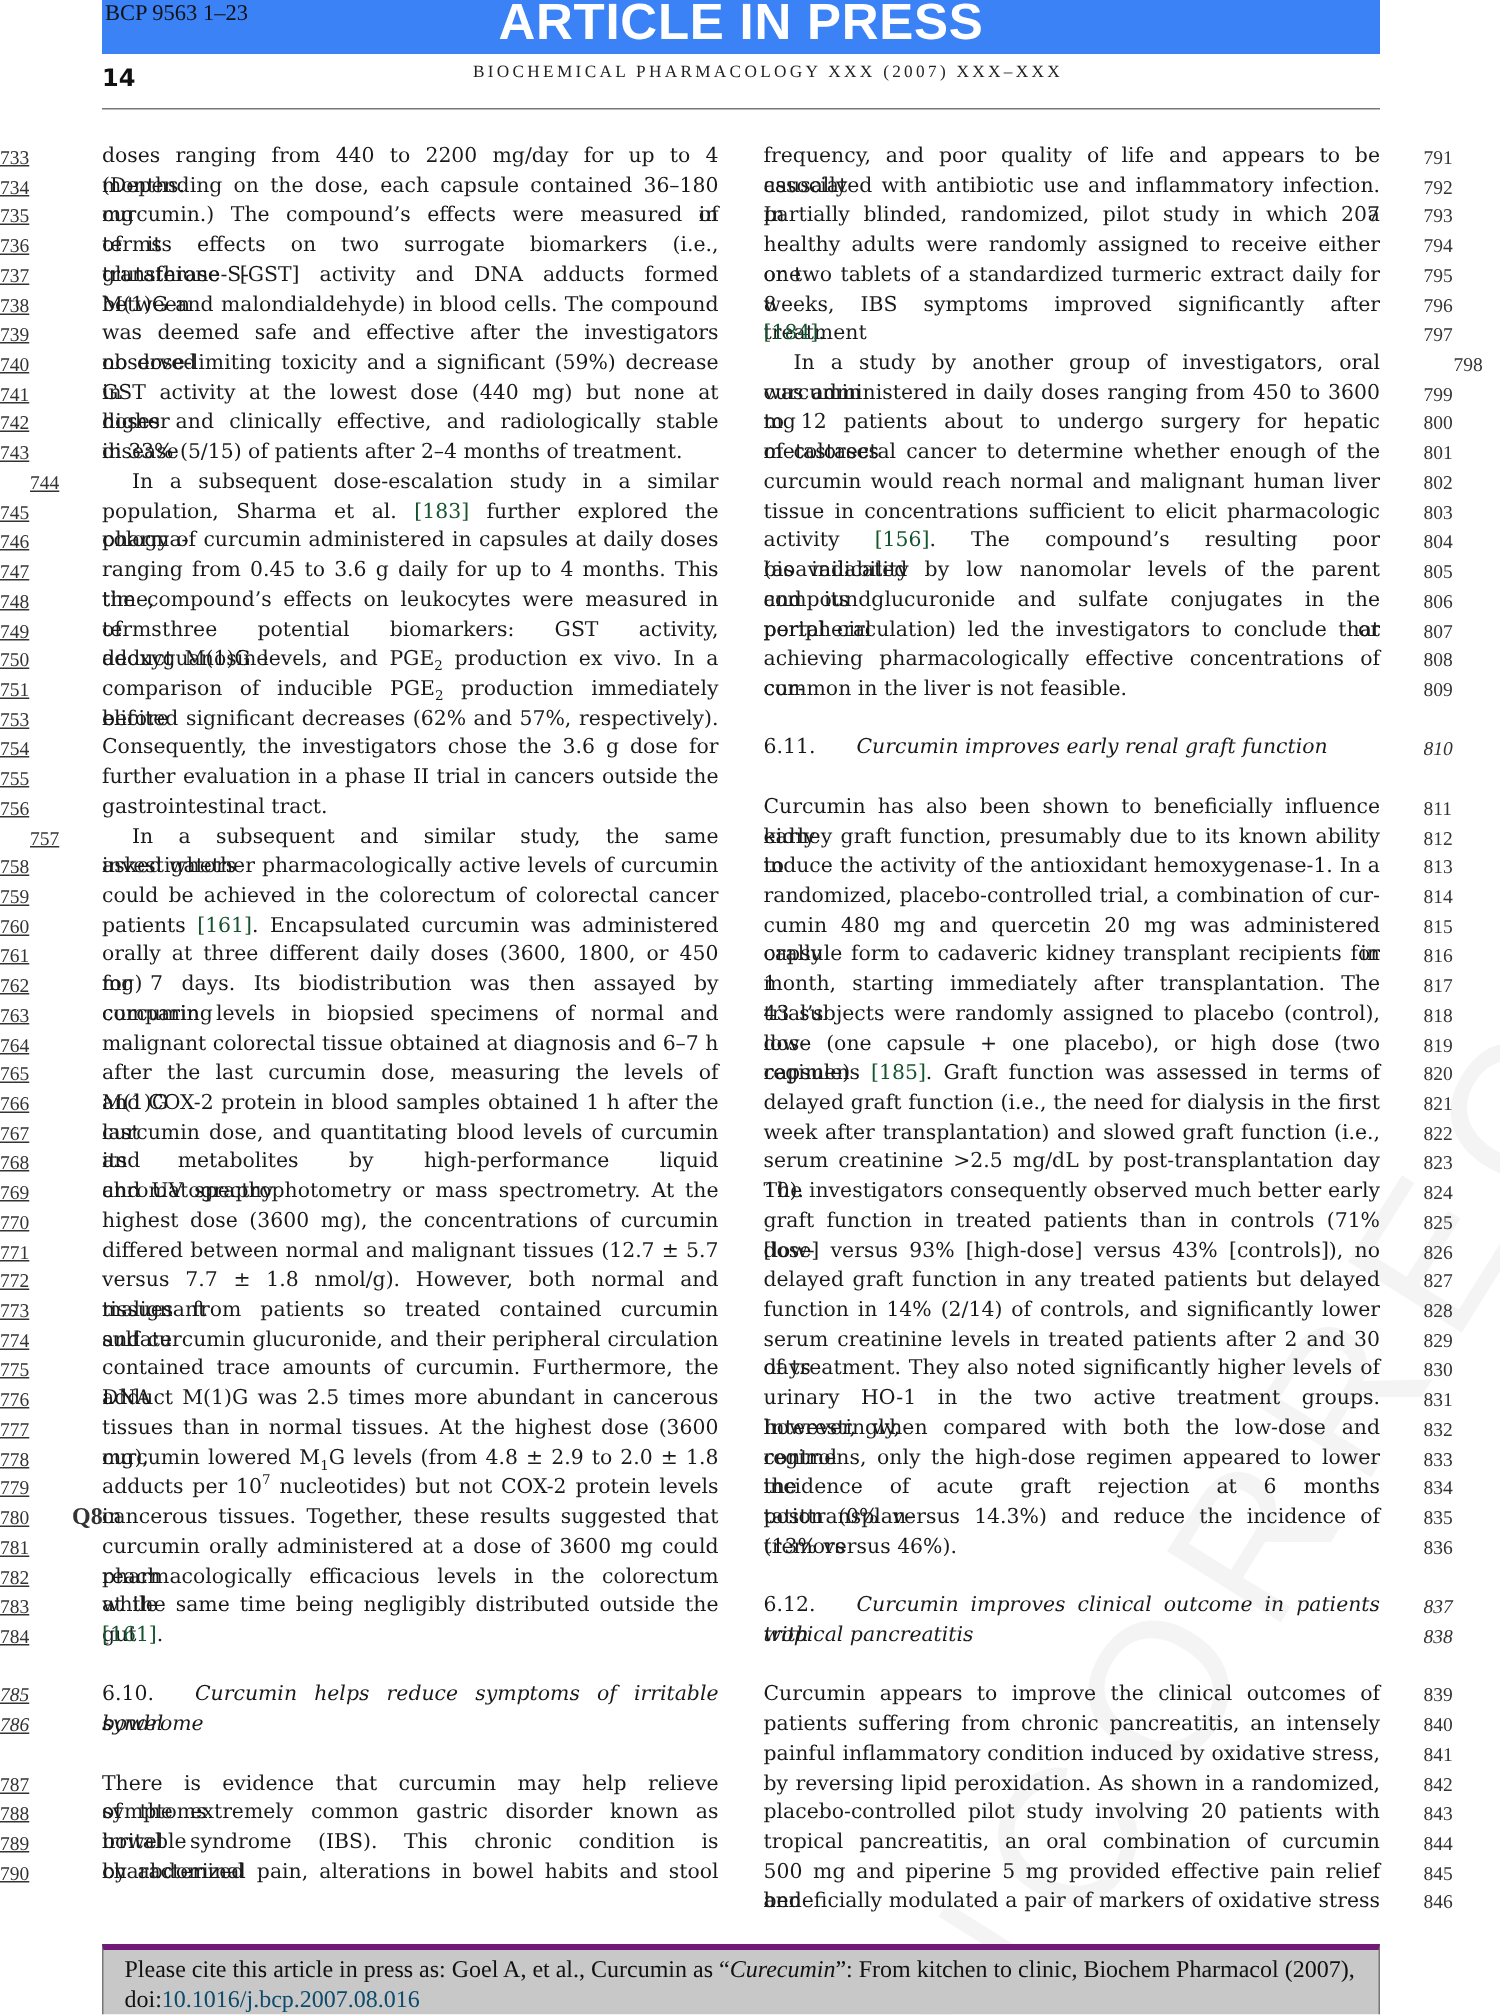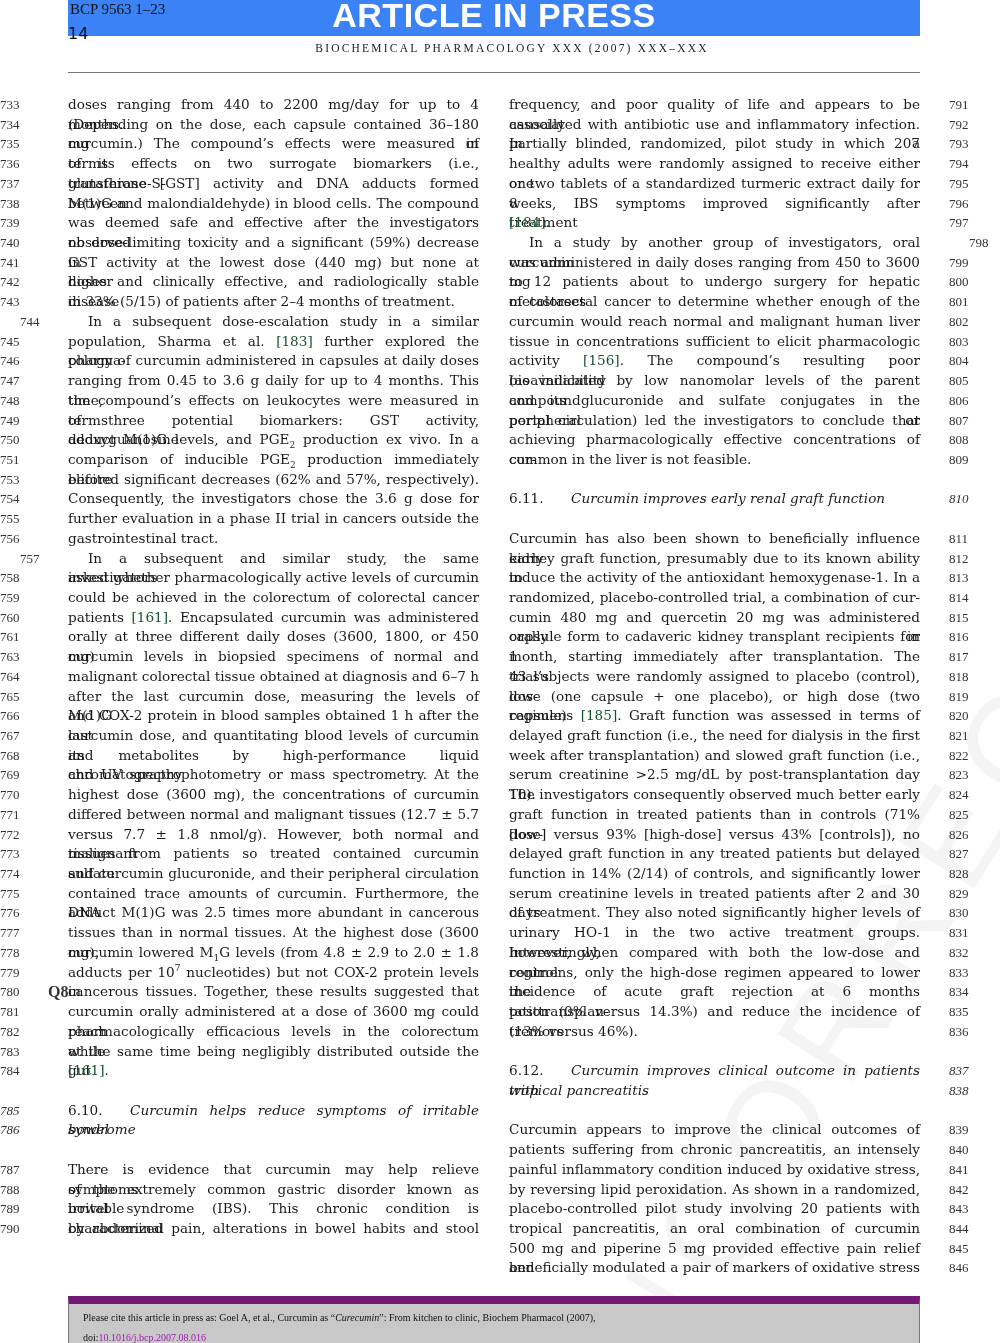--- a/index.html
+++ b/index.html
@@ -2,47 +2,47 @@
 <html><head>
 <meta charset="utf-8">
 <style>
   html, body { margin: 0; padding: 0; background: #ffffff; }
   body { width: 1000px; height: 1343px; position: relative; overflow: hidden;
          font-family: "DejaVu Serif", serif; color: #1a1a1a; }
   .topbar { position: absolute; left: 68px; top: 0; width: 852px; height: 36px; background: #3b82f6; }
   .topbar .code { position: absolute; left: 2px; top: 1px; font-family: "Liberation Serif", serif; font-size: 15px; color: #111; }
   .topbar .aip { position: absolute; left: 0; right: 0; top: -4px; text-align: center;
                  font-family: "Liberation Sans", sans-serif; font-weight: bold; font-size: 34px; color: #ffffff; letter-spacing: 0.5px; }
-  .pagenum { position: absolute; left: 68px; top: 24px; font-family: "DejaVu Sans", sans-serif; font-weight: normal; font-size: 16px; color: #111; }
+  .pagenum { position: absolute; left: 68px; top: 42px; font-family: "DejaVu Sans", sans-serif; font-weight: bold; font-size: 16px; color: #111; }
   .journal { position: absolute; left: 0; right: 0; top: 42px; text-align: center;
              font-family: "Liberation Serif", serif; font-size: 11.5px; letter-spacing: 2.2px; color: #222; padding-left: 24px; }
   .hrule { position: absolute; left: 68px; width: 852px; top: 72px; height: 0; border-top: 1.3px solid #777; }
   .col { position: absolute; top: 95px; width: 411px; }
   .col.left { left: 68px; }
   .col.right { left: 509px; }
   .ln { position: relative; height: 19.72px; line-height: 19.72px; font-size: 13.6px;
         text-align: justify; text-align-last: justify; white-space: nowrap; }
   .ln.last { text-align-last: left; }
   .ln.indent { text-indent: 20px; }
   .ln .t { white-space: normal; }
   .ln.gap { height: 19.72px; }
   .ln.head { font-style: italic; text-align-last: left; }
   .ln.head .secno { font-style: normal; display: inline-block; width: 62px; }
   .num { position: absolute; font-family: "Liberation Serif", serif; font-size: 13px; color: #333; top: 0; }
-  .left .num { left: -68px; width: 56px; text-align: right; }
+  .left .num { left: -68px; width: 56px; text-align: right; text-decoration: underline; }
   .right .num { left: 440px; width: 60px; text-align: center; }
   .qmark { position: absolute; left: -20px; top: 0; font-family: "Liberation Serif", serif; font-weight: bold; font-size: 16px; color: #333; }
   .ref { color: #14532d; }
   sub, sup { font-size: 9px; line-height: 0; }
   .watermark { position: absolute; left: 130px; top: 600px; transform: rotate(-58deg); transform-origin: center;
                font-family: "Liberation Sans", sans-serif; font-size: 130px; color: rgba(0,0,0,0.045); letter-spacing: 20px; white-space: nowrap; pointer-events: none; }
   .citebox { position: absolute; left: 68px; top: 1296px; width: 852px; height: 47px; background: #c8c8c8;
-             border-top: 8px solid #701a75; border-left: 1px solid #777; border-right: 1px solid #777; box-sizing: border-box;
-             font-family: "Liberation Serif", serif; font-size: 10px; color: #111; padding: 4px 14px; line-height: 20px; }
-  .citebox .doi { color: #a21caf; }
+             border-top: 4px solid #701a75; border-left: 1px solid #777; border-right: 1px solid #777; box-sizing: border-box;
+             font-family: "Liberation Serif", serif; font-size: 16px; color: #111; padding: 4px 14px; line-height: 20px; }
+  .citebox .doi { color: #0c4a6e; }
   .citebox .it { font-style: italic; }
 </style>
 </head>
 <body>
 
 <div class="watermark">UNCORRECTED PROOF</div>
 
 <div class="topbar">
   <span class="code">BCP 9563 1–23</span>
   <div class="aip">ARTICLE IN PRESS</div>
@@ -73,20 +73,21 @@
     <div class="ln"><span class="num">751</span><span class="t">comparison of inducible PGE<sub>2</sub> production immediately before</span></div>
     <div class="ln"><span class="num">753</span><span class="t">elicited significant decreases (62% and 57%, respectively).</span></div>
     <div class="ln"><span class="num">754</span><span class="t">Consequently, the investigators chose the 3.6 g dose for</span></div>
     <div class="ln"><span class="num">755</span><span class="t">further evaluation in a phase II trial in cancers outside the</span></div>
     <div class="ln last"><span class="num">756</span><span class="t">gastrointestinal tract.</span></div>
     <div class="ln indent"><span class="num">757</span><span class="t">In a subsequent and similar study, the same investigators</span></div>
     <div class="ln"><span class="num">758</span><span class="t">asked whether pharmacologically active levels of curcumin</span></div>
     <div class="ln"><span class="num">759</span><span class="t">could be achieved in the colorectum of colorectal cancer</span></div>
     <div class="ln"><span class="num">760</span><span class="t">patients <span class="ref">[161]</span>. Encapsulated curcumin was administered</span></div>
     <div class="ln"><span class="num">761</span><span class="t">orally at three different daily doses (3600, 1800, or 450 mg)</span></div>
+    <div class="ln"><span class="num">762</span><span class="t">for 7 days. Its biodistribution was then assayed by comparing</span></div>
     <div class="ln"><span class="num">763</span><span class="t">curcumin levels in biopsied specimens of normal and</span></div>
     <div class="ln"><span class="num">764</span><span class="t">malignant colorectal tissue obtained at diagnosis and 6–7 h</span></div>
     <div class="ln"><span class="num">765</span><span class="t">after the last curcumin dose, measuring the levels of M(1)G</span></div>
     <div class="ln"><span class="num">766</span><span class="t">and COX-2 protein in blood samples obtained 1 h after the last</span></div>
     <div class="ln"><span class="num">767</span><span class="t">curcumin dose, and quantitating blood levels of curcumin and</span></div>
     <div class="ln"><span class="num">768</span><span class="t">its metabolites by high-performance liquid chromatography</span></div>
     <div class="ln"><span class="num">769</span><span class="t">and UV spectrophotometry or mass spectrometry. At the</span></div>
     <div class="ln"><span class="num">770</span><span class="t">highest dose (3600 mg), the concentrations of curcumin</span></div>
     <div class="ln"><span class="num">771</span><span class="t">differed between normal and malignant tissues (12.7 ± 5.7</span></div>
     <div class="ln"><span class="num">772</span><span class="t">versus 7.7 ± 1.8 nmol/g). However, both normal and malignant</span></div>

